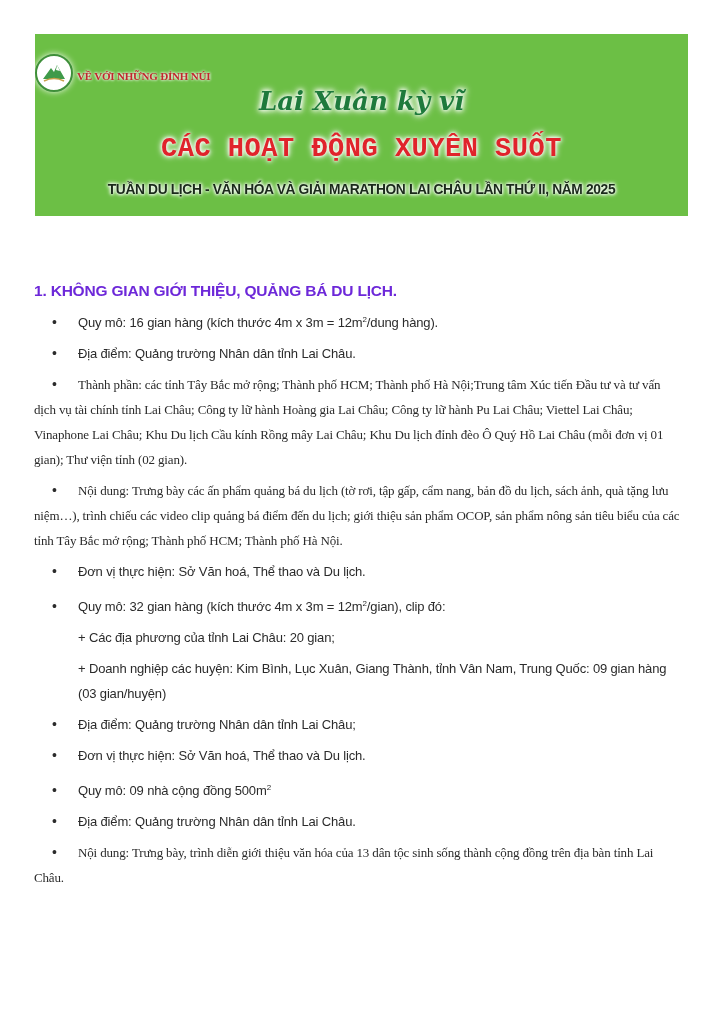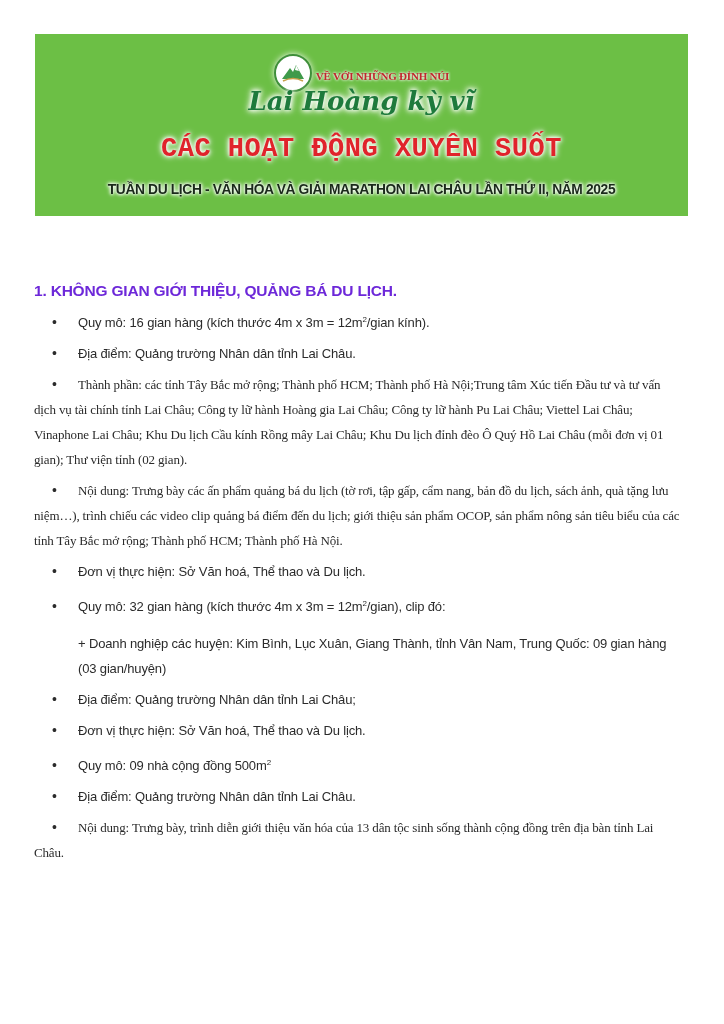--- a/index.html
+++ b/index.html
@@ -1,21 +1,21 @@
 <!DOCTYPE html>
 <html><head>
 <meta charset="utf-8">
 <style>
   html, body { margin:0; padding:0; background:#ffffff; }
   body { width:724px; height:1024px; position:relative; overflow:hidden;
          font-family:"Liberation Sans", sans-serif; color:#2b2b2b; }
   .banner { position:absolute; left:35px; top:34px; width:653px; height:182px;
             background:#6cbf45; }
   .logo-row { position:absolute; left:0; right:0; top:20px; display:flex;
-              justify-content:center; align-items:center; }
+              align-items:center; }
   .logo { width:34px; height:34px; border-radius:50%; background:#ffffff;
           border:2px solid #3f8f3a; position:relative; margin-right:4px;
           box-shadow:0 0 6px rgba(255,255,255,0.9); }
   .logo svg { position:absolute; left:3px; top:3px; }
   .tagline { font-family:"Liberation Serif", serif; font-size:11px; color:#c0272d;
              font-weight:bold; letter-spacing:-0.2px; margin-top:6px;
              text-shadow:0 0 3px #fff, 0 0 3px #fff; }
   .script-title { position:absolute; left:0; right:0; top:52px; text-align:center;
                   font-family:"DejaVu Serif", serif; font-style:italic; font-weight:bold;
                   font-size:26px; color:#1e7a3c;
@@ -49,32 +49,32 @@
   <div class="logo-row">
     <div class="logo">
       <svg width="28" height="28" viewBox="0 0 28 28">
         <path d="M3 20 L11 9 L14 13 L17 6 L25 20 Z" fill="#3f9a4a"></path>
         <path d="M17 6 L20 12 L16 11 Z" fill="#ffffff"></path>
         <path d="M4 22 Q14 17 24 22" stroke="#c9a04a" stroke-width="1.5" fill="none"></path>
       </svg>
     </div>
     <span class="tagline">VỀ VỚI NHỮNG ĐỈNH NÚI</span>
   </div>
-  <div class="script-title">Lai Hoàng kỳ vĩ</div>
+  <div class="script-title">Lai Xuân kỳ vĩ</div>
   <div class="main-title">CÁC HOẠT ĐỘNG XUYÊN SUỐT</div>
   <div class="subtitle">TUẦN DU LỊCH - VĂN HÓA VÀ GIẢI MARATHON LAI CHÂU LẦN THỨ II, NĂM 2025</div>
 </div>
 
 <div class="content">
 
   <div>
     <h2 class="section-title">1. KHÔNG GIAN GIỚI THIỆU, QUẢNG BÁ DU LỊCH.</h2>
     <div class="item">
       <span class="bullet">•</span>
-      <span class="txt"><span>Quy mô: 16 gian hàng (kích thước 4m x 3m = 12m</span><sup>2</sup><span>/gian kính).</span></span>
+      <span class="txt"><span>Quy mô: 16 gian hàng (kích thước 4m x 3m = 12m</span><sup>2</sup><span>/dung hàng).</span></span>
     </div>
     <div class="gap"></div>
     <div class="item">
       <span class="bullet">•</span>
       <span class="txt">Địa điểm: Quảng trường Nhân dân tỉnh Lai Châu.</span>
     </div>
     <div class="gap"></div>
     <div class="item wrap">
       <span class="bullet">•</span>
       <span class="txt">Thành phần: các tỉnh Tây Bắc mở rộng; Thành phố HCM; Thành phố Hà Nội;Trung tâm Xúc tiến Đầu tư và tư vấn dịch vụ tài chính tỉnh Lai Châu; Công ty lữ hành Hoàng gia Lai Châu; Công ty lữ hành Pu Lai Châu; Viettel Lai Châu; Vinaphone Lai Châu; Khu Du lịch Cầu kính Rồng mây Lai Châu; Khu Du lịch đỉnh đèo Ô Quý Hồ Lai Châu (mỗi đơn vị 01 gian); Thư viện tỉnh (02 gian).</span>
@@ -92,20 +92,21 @@
   </div>
 
   <div style="height:10px"></div>
 
   <div>
     <div class="item">
       <span class="bullet">•</span>
       <span class="txt"><span>Quy mô: 32 gian hàng (kích thước 4m x 3m = 12m</span><sup>2</sup><span>/gian), clip đó:</span></span>
     </div>
     <div class="gap"></div>
+    <div class="sub">+ Các địa phương của tỉnh Lai Châu: 20 gian;</div>
     <div class="gap"></div>
     <div class="sub wrap">+ Doanh nghiệp các huyện: Kim Bình, Lục Xuân, Giang Thành, tỉnh Vân Nam, Trung Quốc: 09 gian hàng (03 gian/huyện)</div>
     <div class="gap"></div>
     <div class="item">
       <span class="bullet">•</span>
       <span class="txt">Địa điểm: Quảng trường Nhân dân tỉnh Lai Châu;</span>
     </div>
     <div class="gap"></div>
     <div class="item">
       <span class="bullet">•</span>

